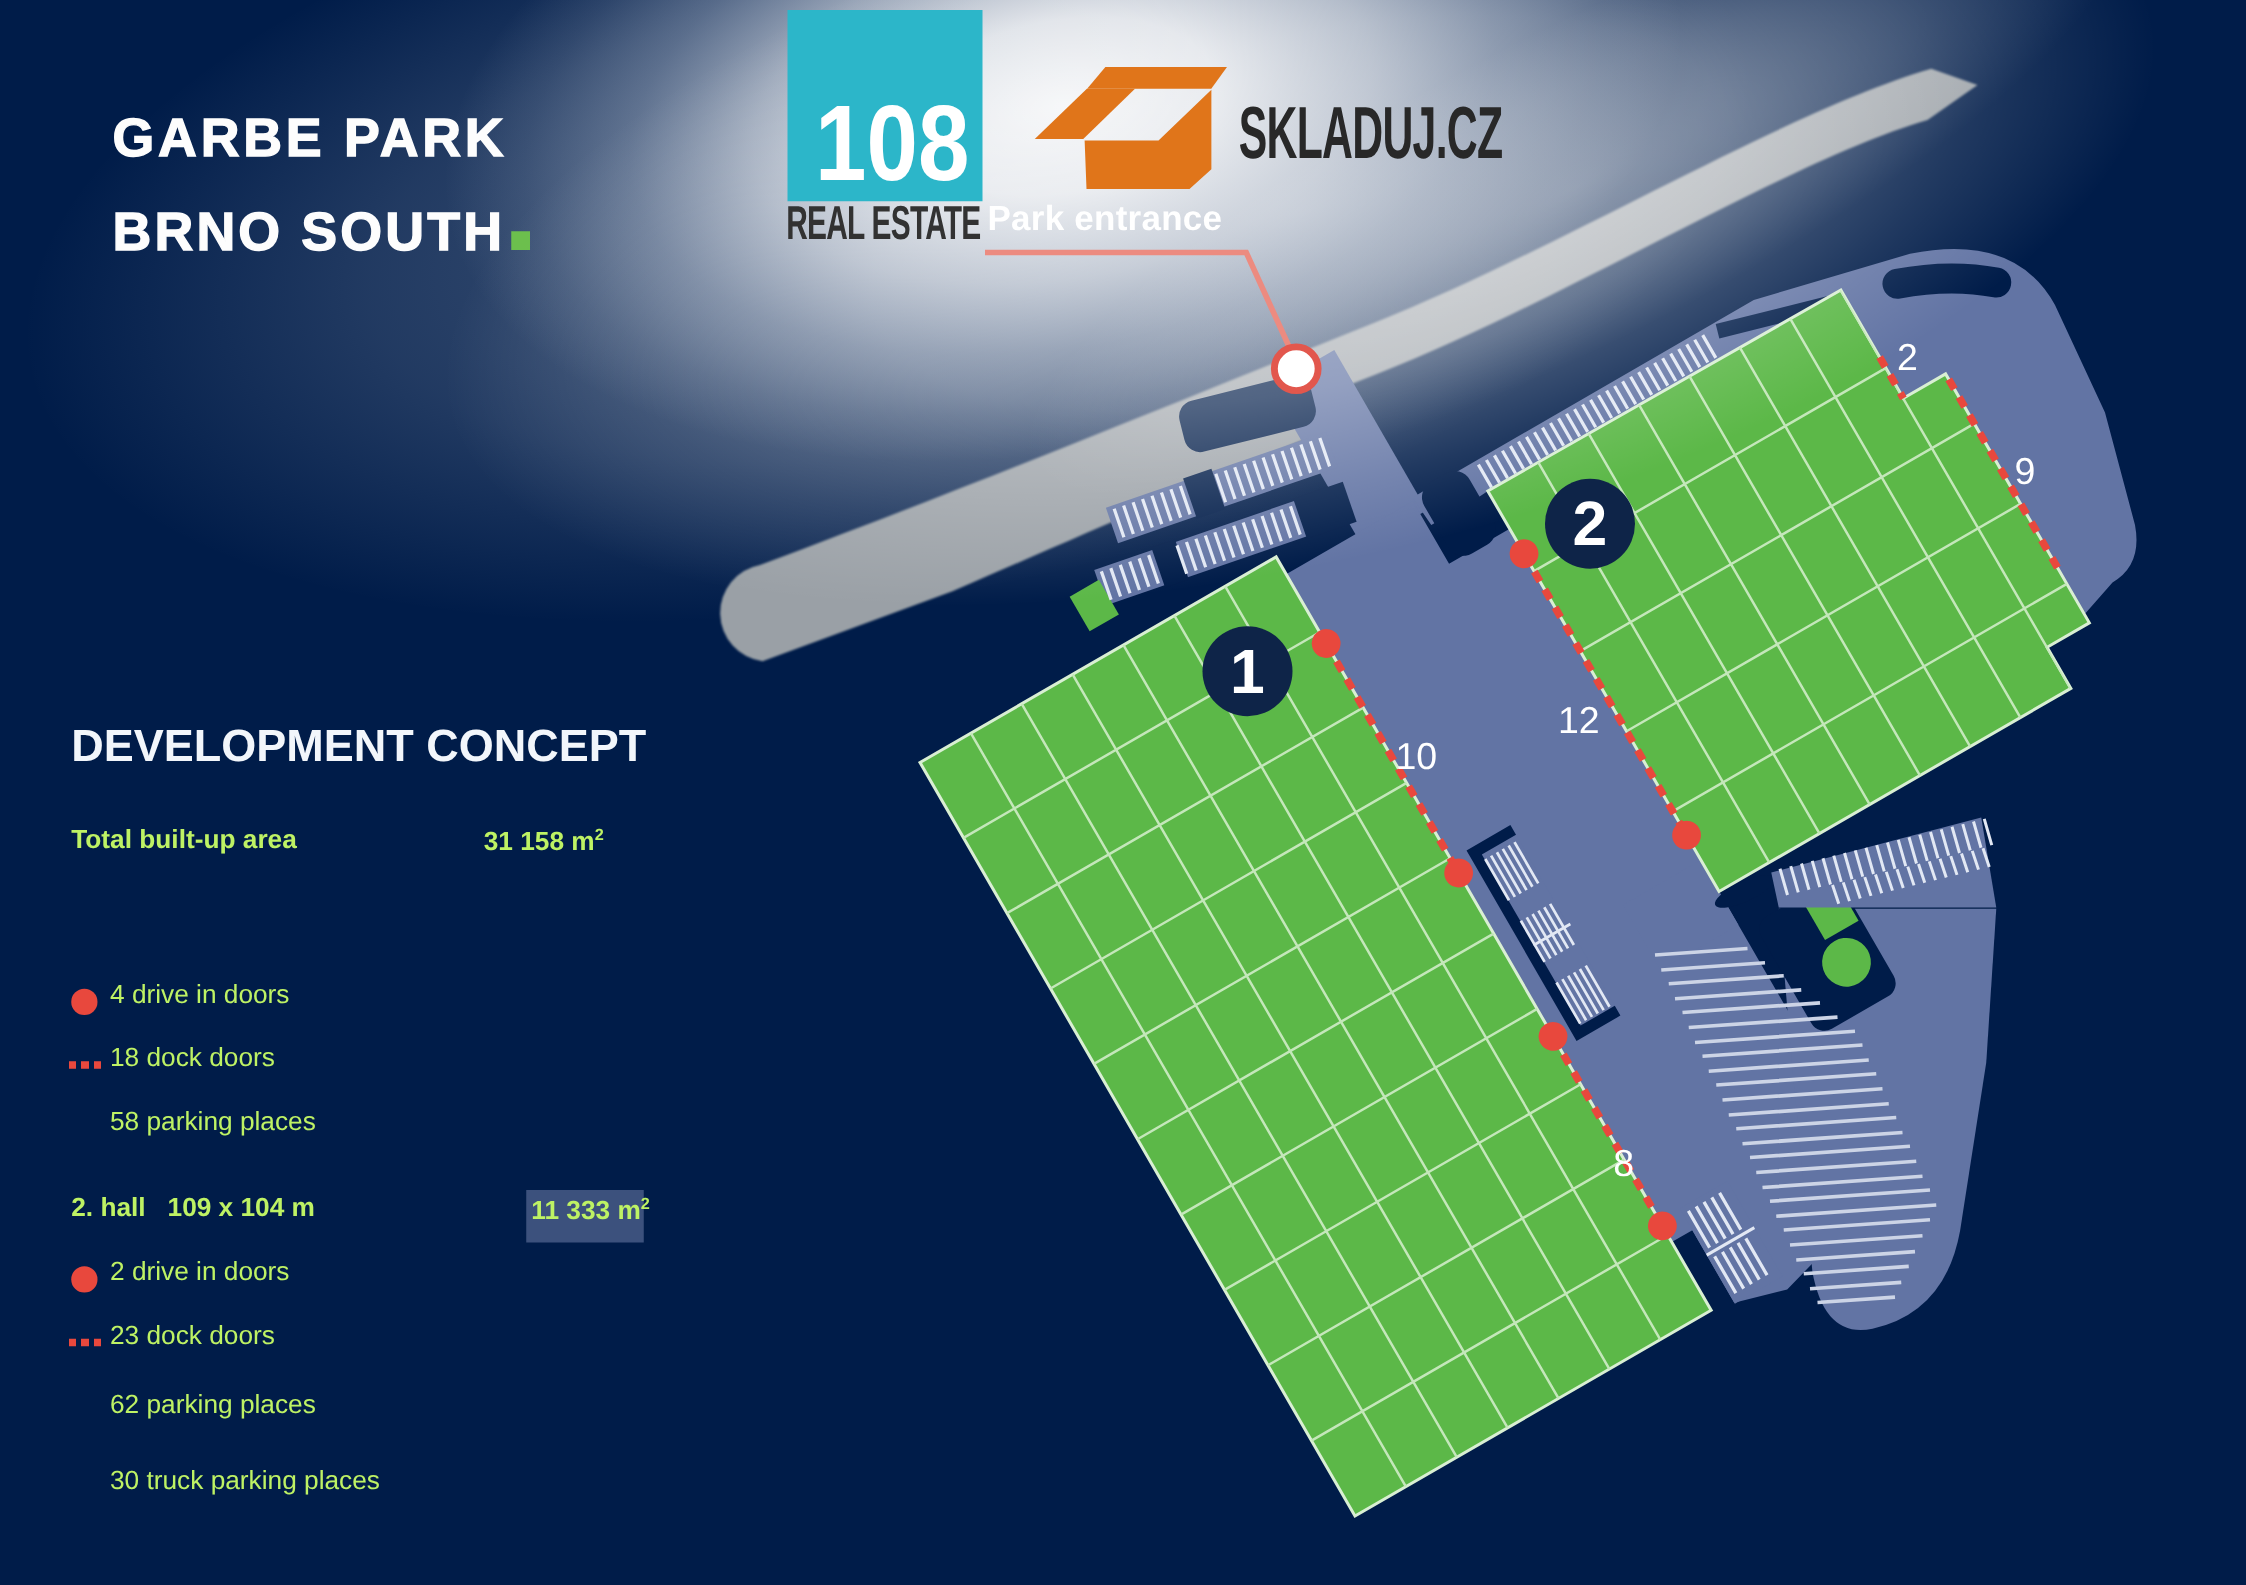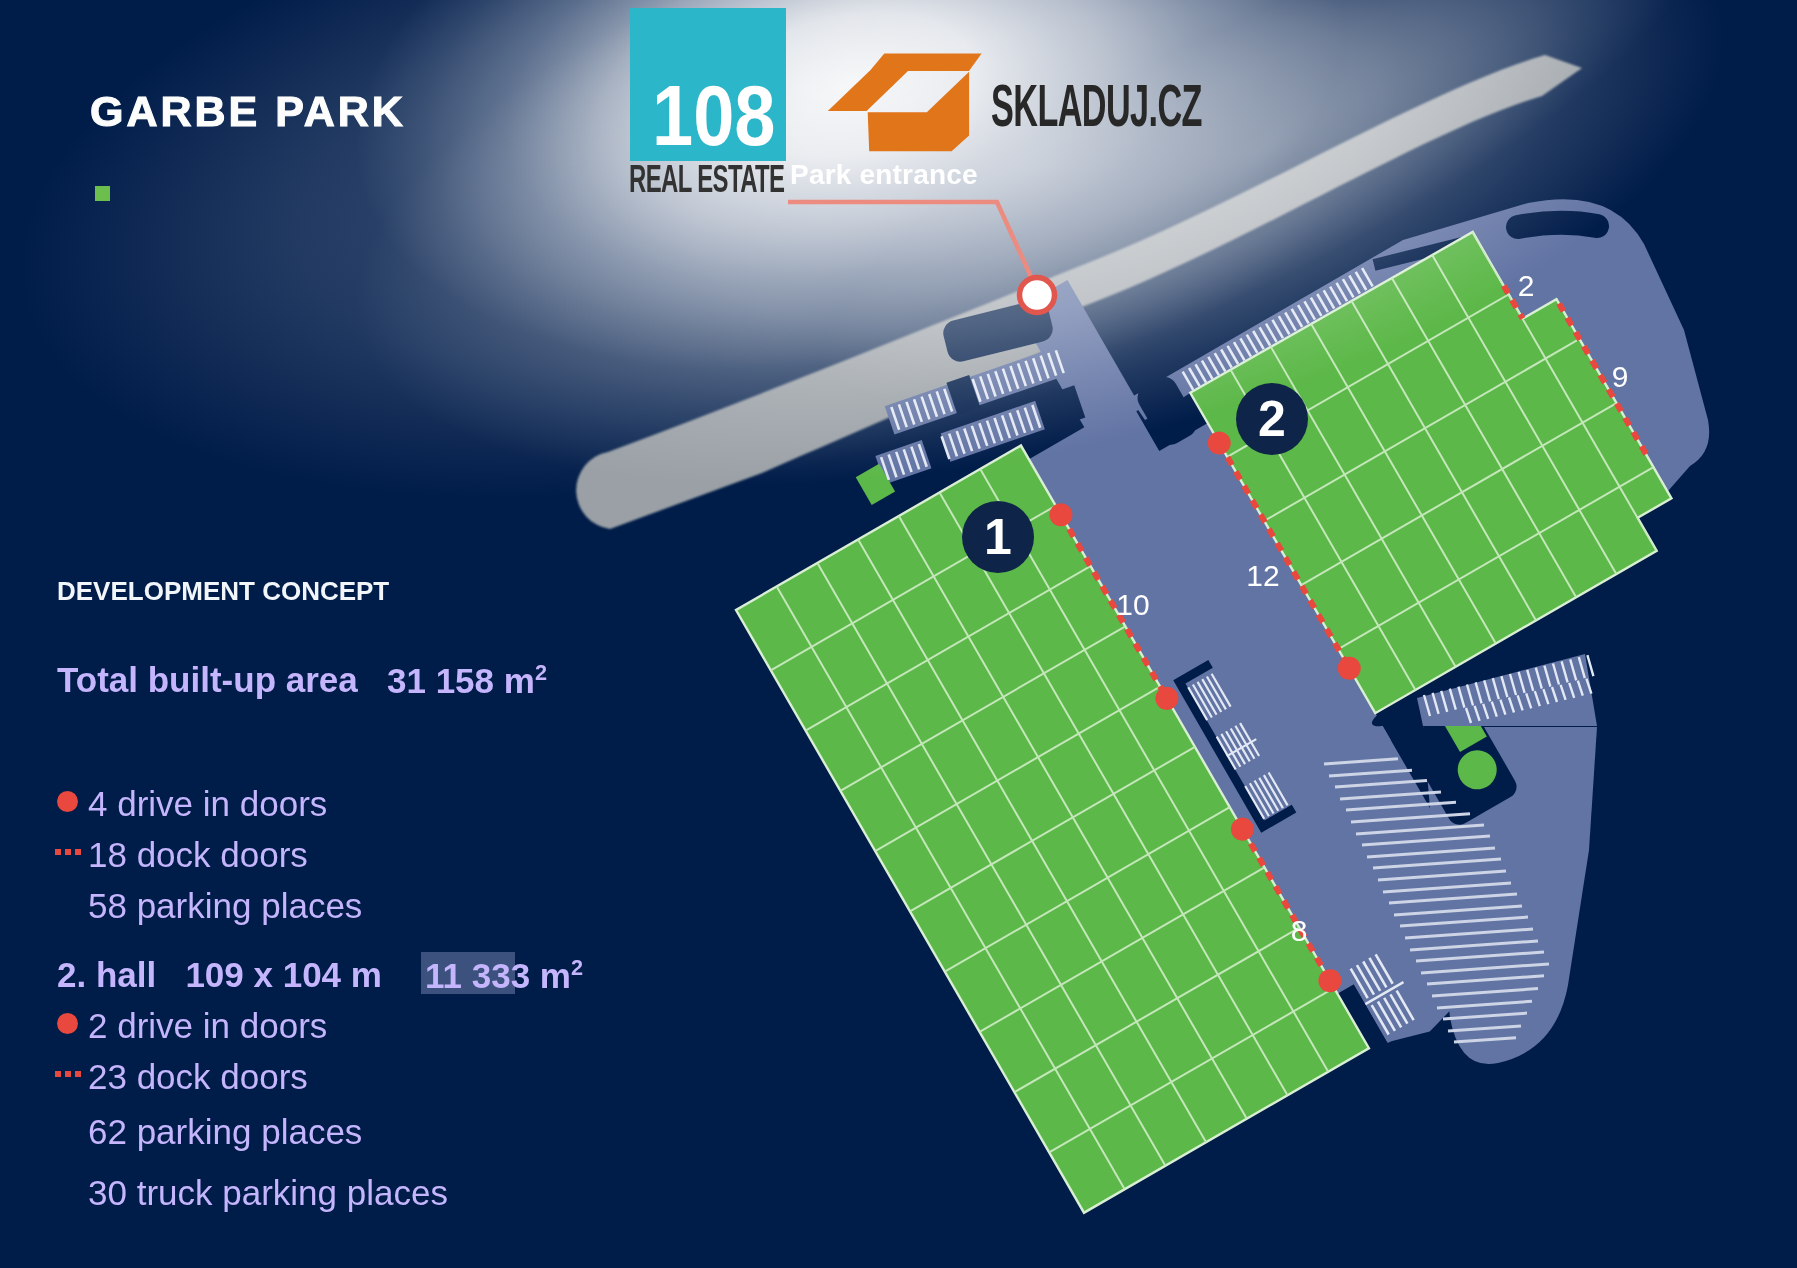--- a/index.html
+++ b/index.html
@@ -1,21 +1,21 @@
 <!DOCTYPE html>
 <html><head><meta charset="utf-8"><style>
 html,body{margin:0;padding:0}
 .page{position:relative;width:1797px;height:1268px;background:#001c49;overflow:hidden;font-family:"Liberation Sans",sans-serif}
 .abs{position:absolute}
 .title{left:90px;top:74px;color:#fdfdfd;font-weight:bold;font-size:43px;line-height:75px;white-space:nowrap;-webkit-text-stroke:1.1px #fdfdfd}
 .t1{letter-spacing:3px}
 .t2{letter-spacing:2.5px}
 .gdot{display:inline-block;width:15px;height:15px;background:#6cbf4d;margin-left:5px}
-.dc{left:57px;top:576px;color:#f2f6fb;font-weight:bold;font-size:26px;letter-spacing:0px;white-space:nowrap}
-.row{position:absolute;color:#c4b5fd;font-size:35px;white-space:nowrap}
+.dc{left:57px;top:576px;color:#f2f6fb;font-weight:bold;font-size:36px;letter-spacing:0px;white-space:nowrap}
+.row{position:absolute;color:#bef264;font-size:21px;white-space:nowrap}
 .b{font-weight:bold}
 .num{position:absolute;top:0}
 .bullet{position:absolute;left:-31px;top:7px;width:21px;height:21px;border-radius:50%;background:#e8483d}
 .dashes{position:absolute;left:-33px;top:14px;width:26px;height:6px;
 background:repeating-linear-gradient(90deg,#e8483d 0 6px,transparent 6px 10px)}
 sup{font-size:0.62em}
 .logo108{left:630px;top:8px;width:156px;height:153px;background:#2cb6c9;color:#fff;}
 .logo108 span{display:inline-block;margin-left:12px;font-size:86px;font-weight:bold;letter-spacing:0px;line-height:1;position:relative;top:64px;transform:scaleX(0.86);transform-origin:center}
 .re{left:629px;top:158px;color:#323232;font-weight:bold;font-size:38px;letter-spacing:-1px;transform:scaleX(0.63);transform-origin:left;white-space:nowrap}
 .pe{left:790px;top:159px;color:#ffffff;font-size:28px;font-weight:bold;letter-spacing:0.2px;white-space:nowrap}
@@ -192,21 +192,21 @@
 
 <circle cx="1037" cy="295" r="17.5" fill="#ffffff" stroke="#e2574d" stroke-width="5.5"></circle>
 
 <g fill="#e0751a">
 <polygon points="884.3,53.6 981.6,53.6 969.0,71.0 869.7,71.0"></polygon>
 <polygon points="869.5,71.0 908.0,71.0 866.6,111.1 827.8,111.1"></polygon>
 <polygon points="867.7,112.3 926.8,112.3 969.1,71.8 969.1,135.4 951.6,151.2 869.2,151.2"></polygon>
 </g>
 </svg>
 
-<div class="abs title"><span class="t1">GARBE PARK</span><br><span class="gdot"></span></div>
+<div class="abs title"><span class="t1">GARBE PARK</span><br><span class="t2">BRNO SOUTH</span><span class="gdot"></span></div>
 
 <div class="abs logo108"><span>108</span></div>
 <div class="abs re">REAL ESTATE</div>
 
 <div class="abs pe">Park entrance</div>
 
 <div class="abs sk">SKLADUJ.CZ</div>
 
 <div class="abs dc">DEVELOPMENT CONCEPT</div>
 

